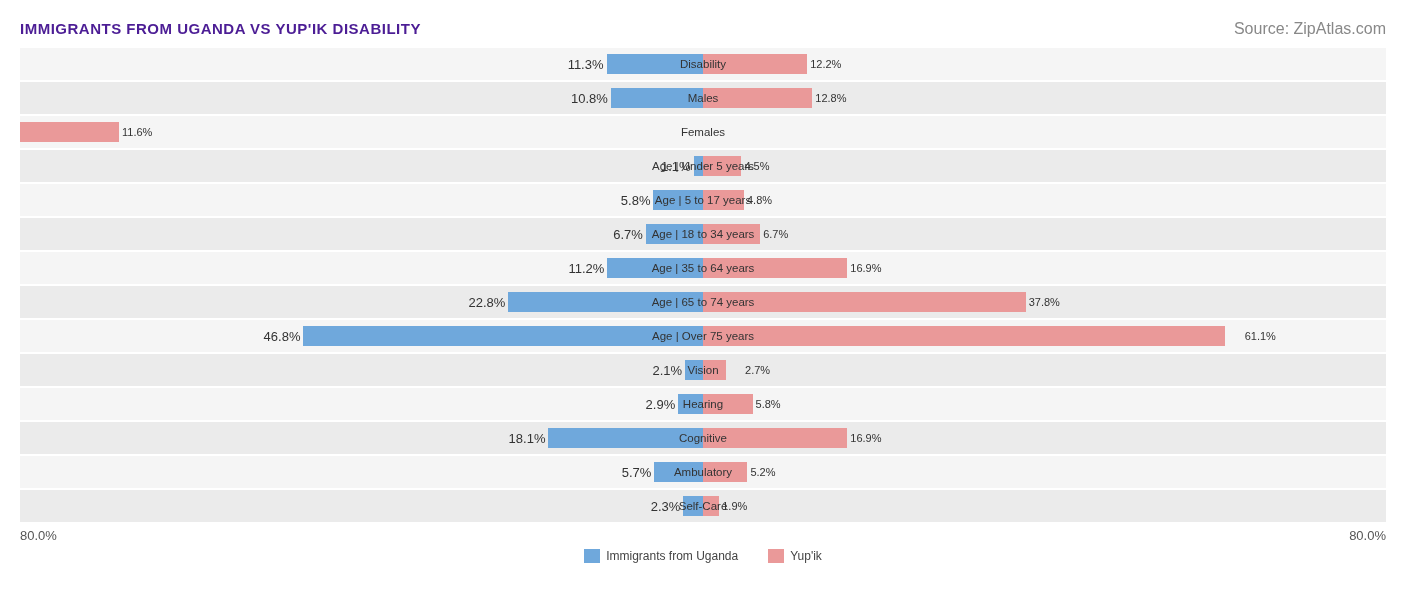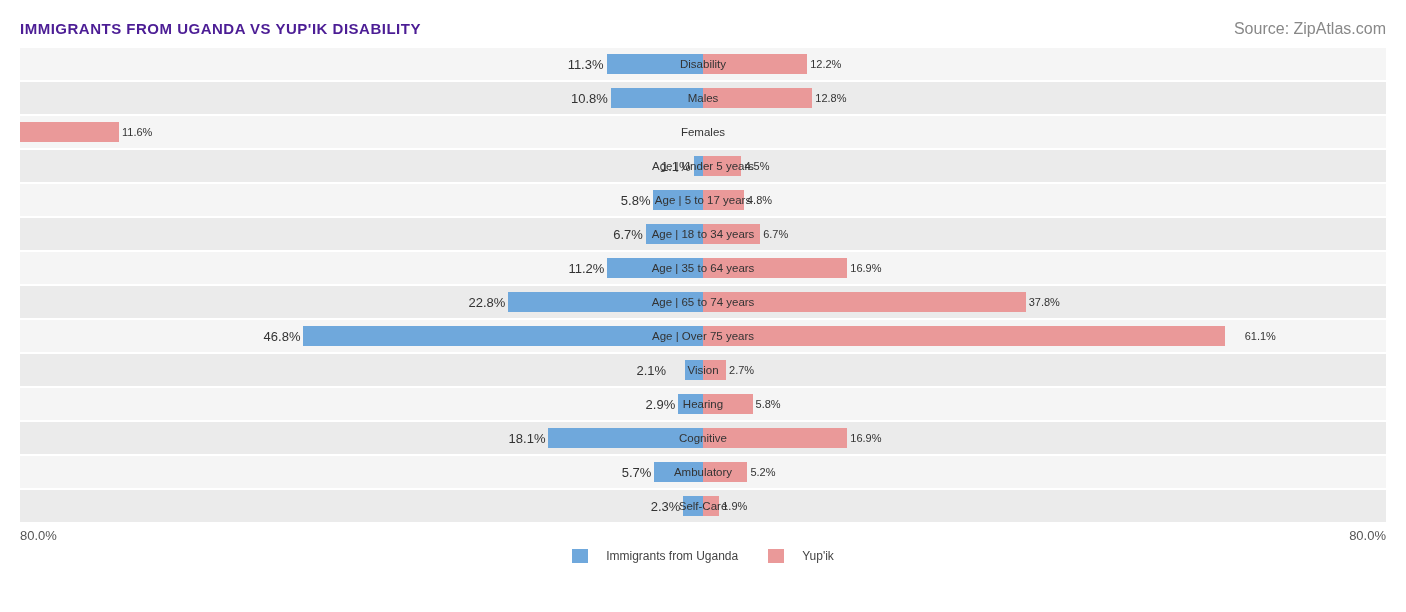--- a/index.html
+++ b/index.html
@@ -117,21 +117,21 @@
       display: flex;
       justify-content: center;
       gap: 30px;
       margin-top: 6px;
       font-size: 12px;
       color: #444;
     }
     .legend-item {
       display: flex;
       align-items: center;
-      gap: 18px;
+      gap: 6px;
     }
     .legend-color {
       width: 16px;
       height: 14px;
       display: inline-block;
     }
     .legend-blue { background: #6fa8dc; }
     .legend-pink { background: #ea9999; }
   </style>
 </head>
@@ -254,27 +254,27 @@
     <div class="right-section">
       <div class="right-bar" style="width:76.375%; left:0;">
       </div>
       <span class="right-value" style="left:76.375%; padding-left:20px;">61.1%</span>
     </div>
   </div>
       <div class="bar-row">
     <div class="left-section">
       <div class="left-bar" style="width:2.6250000000000004%; right:0;">
       </div>
-      <span class="left-value" style="right:2.6250000000000004%; padding-right:19px;text-align:center;">2.1%</span>
+      <span class="left-value" style="right:2.6250000000000004%; padding-right:3px;text-align:center;">2.1%</span>
     </div>
     <span class="center-label">Vision</span>
     <div class="right-section">
       <div class="right-bar" style="width:3.375%; left:0;">
       </div>
-      <span class="right-value" style="left:3.375%; padding-left:3px;">2.7%</span>
+      <span class="right-value" style="left:3.375%; padding-left:19px;">2.7%</span>
     </div>
   </div>
       <div class="bar-row">
     <div class="left-section">
       <div class="left-bar" style="width:3.6249999999999996%; right:0;">
       </div>
       <span class="left-value" style="right:3.6249999999999996%; padding-right:3px;">2.9%</span>
     </div>
     <span class="center-label">Hearing</span>
     <div class="right-section">

